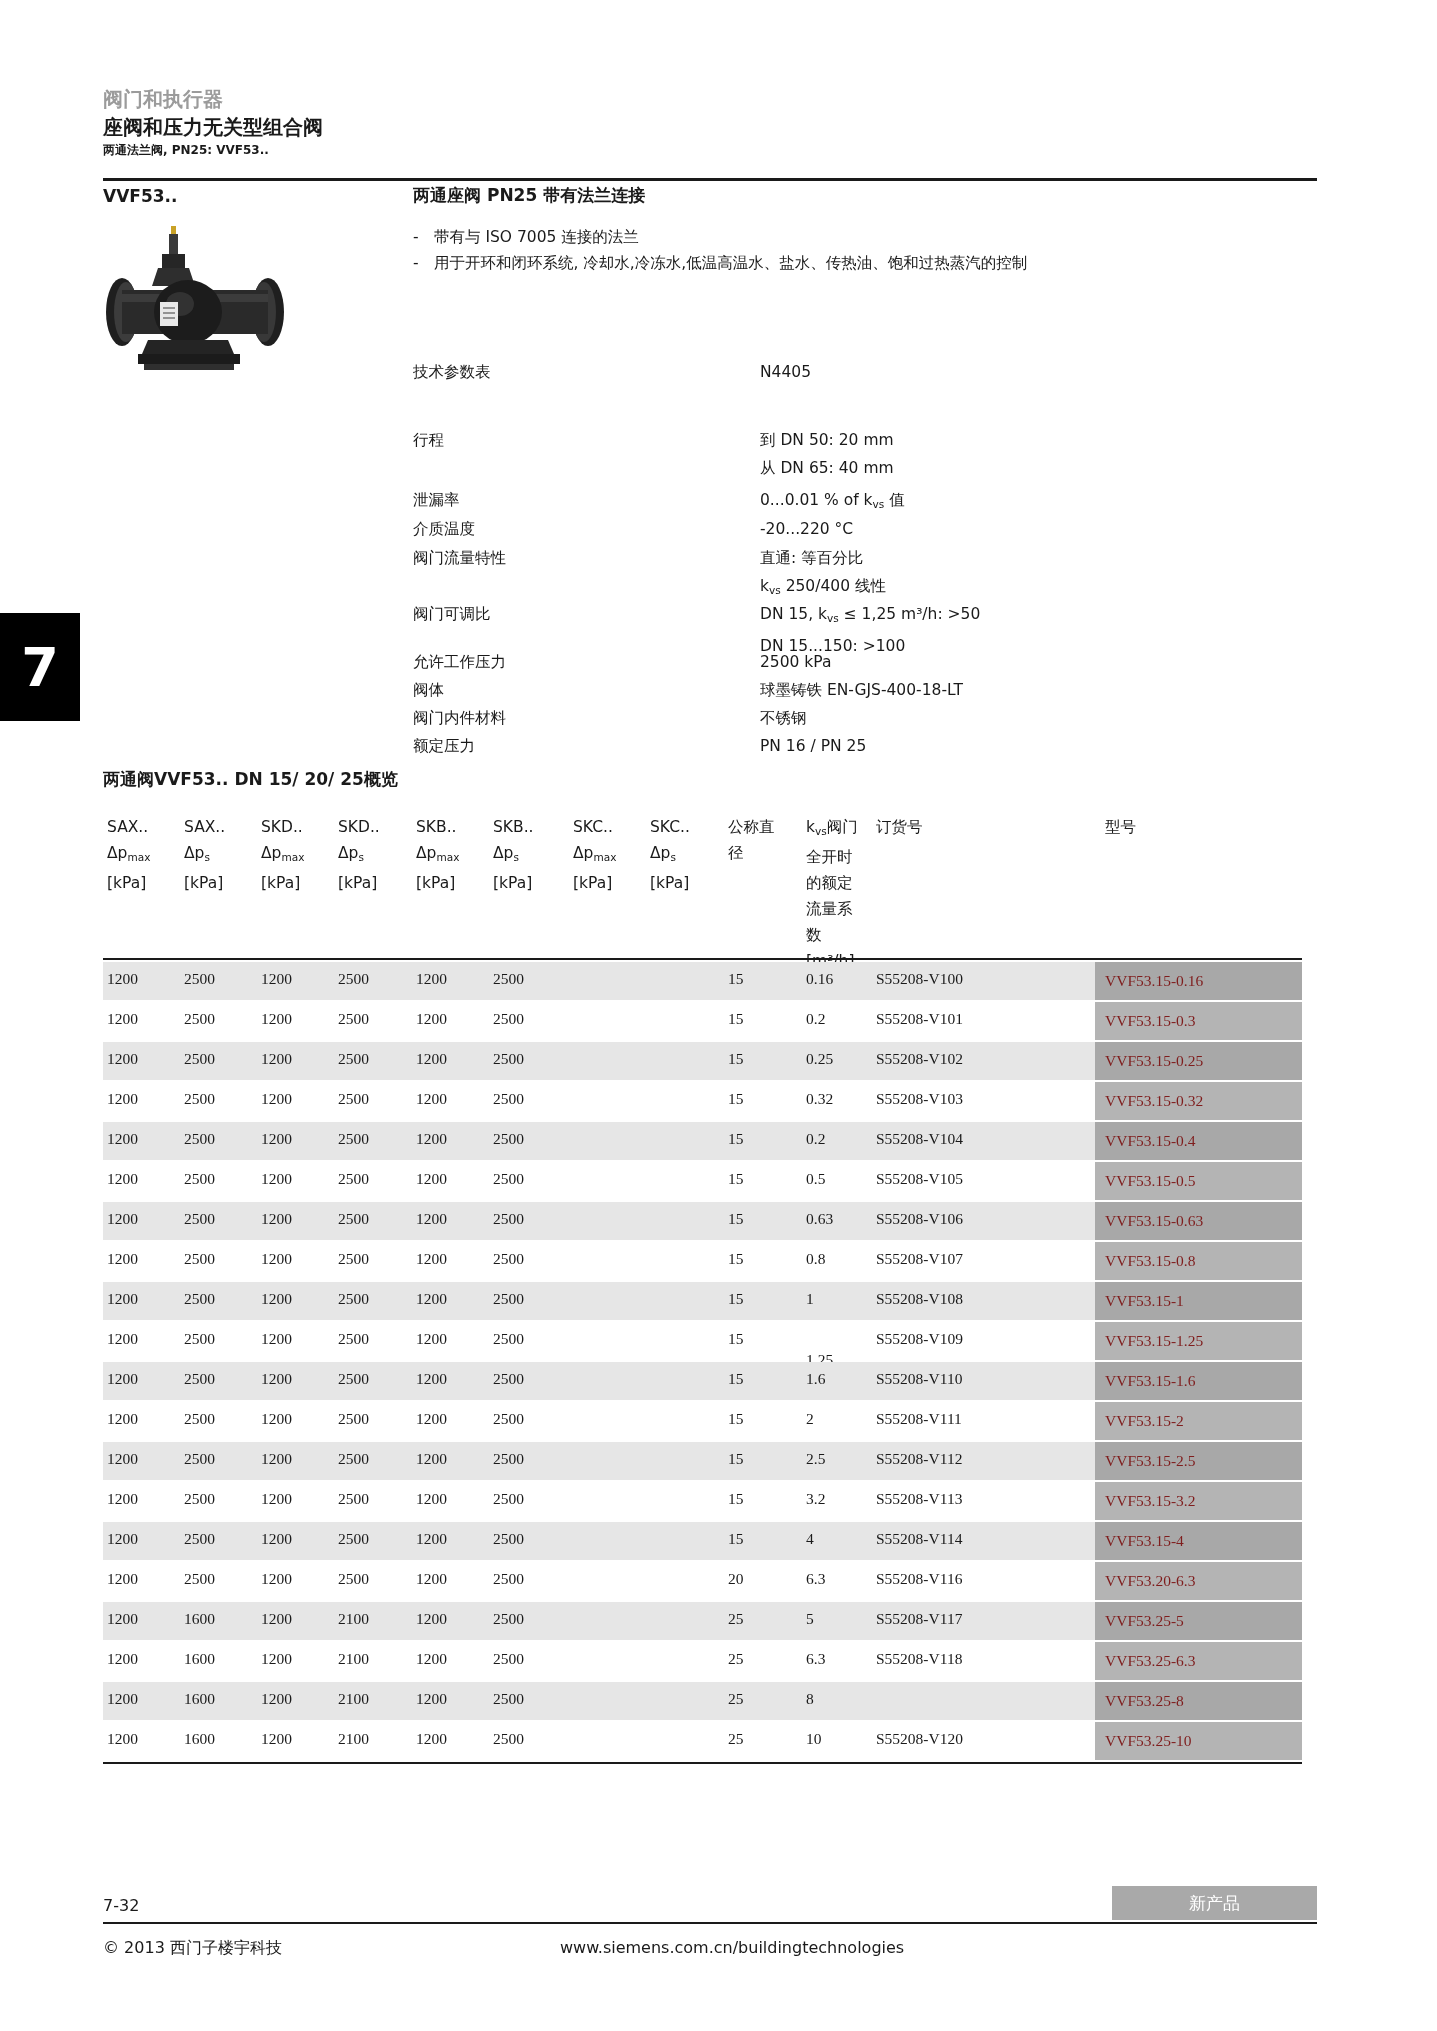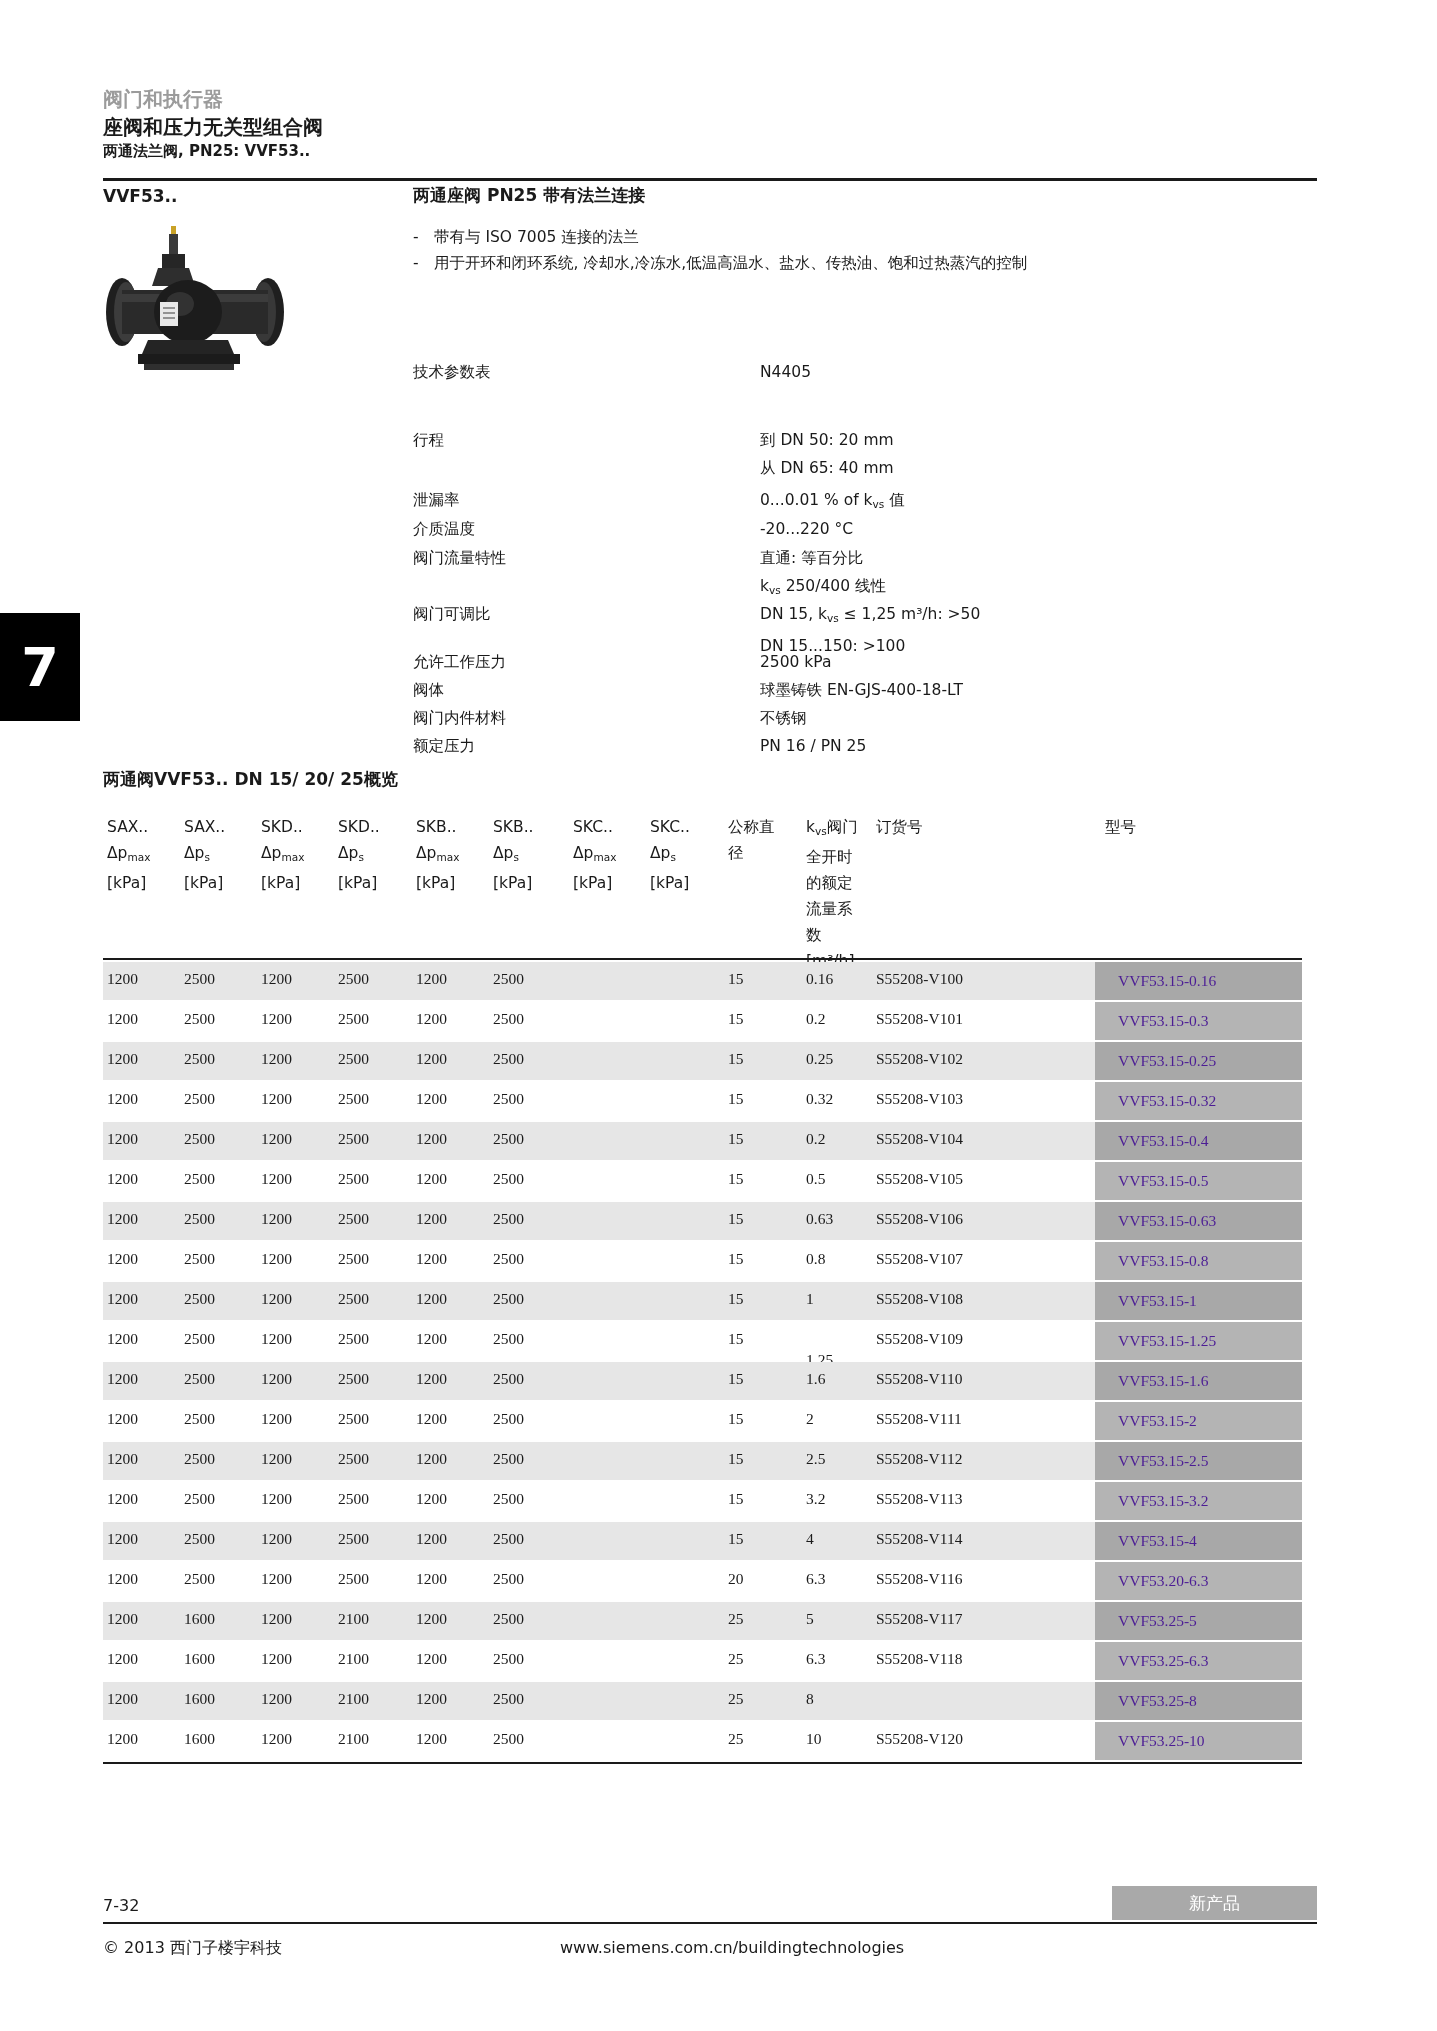--- a/index.html
+++ b/index.html
@@ -4,21 +4,21 @@
 <style>
   html,body{margin:0;padding:0;background:#888;}
   .page{position:relative;width:1437px;height:2031px;background:#ffffff;
         font-family:"DejaVu Sans","Liberation Sans",sans-serif;color:#1a1a1a;overflow:hidden;}
   .abs{position:absolute;}
   .nowrap{white-space:nowrap;}
   sub.vs{font-size:0.68em;vertical-align:-0.28em;letter-spacing:0;}
   
   .hdr-line1{left:103px;top:86px;font-size:20px;font-weight:600;color:#9b9b9b;}
   .hdr-line2{left:103px;top:114px;font-size:20px;font-weight:bold;}
-  .hdr-line3{left:103px;top:142px;font-size:15px;font-weight:bold;}
+  .hdr-line3{left:103px;top:142px;font-size:12px;font-weight:bold;}
   .hdr-rule{left:103px;top:178px;width:1214px;height:3px;background:#1a1a1a;}
   
   .prod-code{left:103px;top:186px;font-size:17px;font-weight:bold;}
   .prod-img{left:100px;top:224px;width:190px;height:150px;}
   .prod-title{left:413px;top:184px;font-size:17px;font-weight:bold;}
   .bullets{left:413px;top:224px;font-size:15.5px;line-height:26px;}
   .bullet{display:flex;}
   .bullet .dash{width:21px;}
   .spec-wrap{left:413px;top:344px;width:904px;font-size:15.5px;}
   .spec-row{position:absolute;left:0;width:904px;line-height:28px;}
@@ -30,22 +30,22 @@
   
   .table-block{left:103px;top:760px;width:1214px;height:1020px;font-size:15.5px;}
   .tbl-title{position:absolute;left:0;top:8px;font-size:17px;font-weight:bold;}
   .colhead{position:absolute;line-height:26px;white-space:nowrap;}
   .tbl-toprule{position:absolute;left:0;top:198px;width:1199px;height:2px;background:#1a1a1a;}
   .tbl-botrule{position:absolute;left:0;top:1002px;width:1199px;height:2px;background:#1a1a1a;}
   .trow{position:absolute;left:0;width:1199px;height:38px;font-family:Liberation Serif, serif;}
   .trow.odd{background:#e6e6e6;}
   .trow.even{background:#ffffff;}
   .tcell{position:absolute;top:8px;white-space:nowrap;}
-  .mcell{position:absolute;left:992px;top:0;width:207px;height:38px;color:#4c1d95;
-         display:flex;align-items:center;padding-left:23px;box-sizing:border-box;white-space:nowrap;}
+  .mcell{position:absolute;left:992px;top:0;width:207px;height:38px;color:#7f1d1d;
+         display:flex;align-items:center;padding-left:10px;box-sizing:border-box;white-space:nowrap;}
   .trow.odd  .mcell{background:#a8a8a8;}
   .trow.even .mcell{background:#b4b4b4;}
   
   .new-badge{left:1112px;top:1886px;width:205px;height:34px;background:#a9a9a9;color:#fff;
              display:flex;align-items:center;justify-content:center;font-size:17px;}
   .page-num{left:103px;top:1896px;font-size:16px;}
   .foot-rule{left:103px;top:1922px;width:1214px;height:2px;background:#1a1a1a;}
   .copyright{left:103px;top:1938px;font-size:16px;}
   .site-url{left:560px;top:1938px;font-size:16px;}
 </style>

